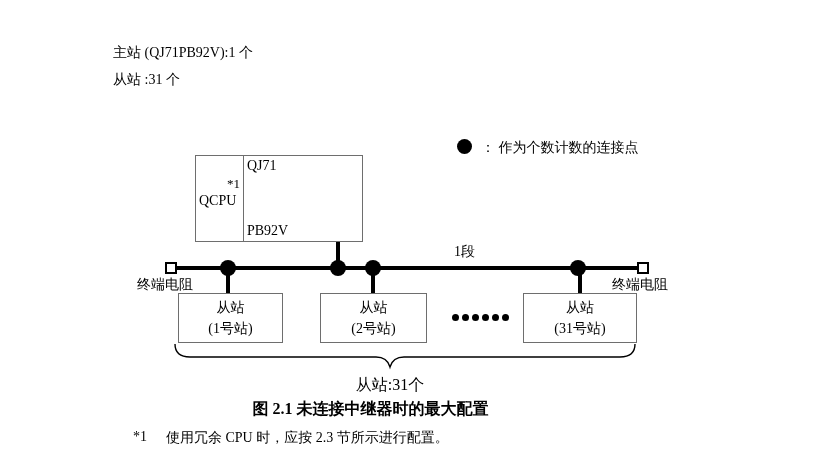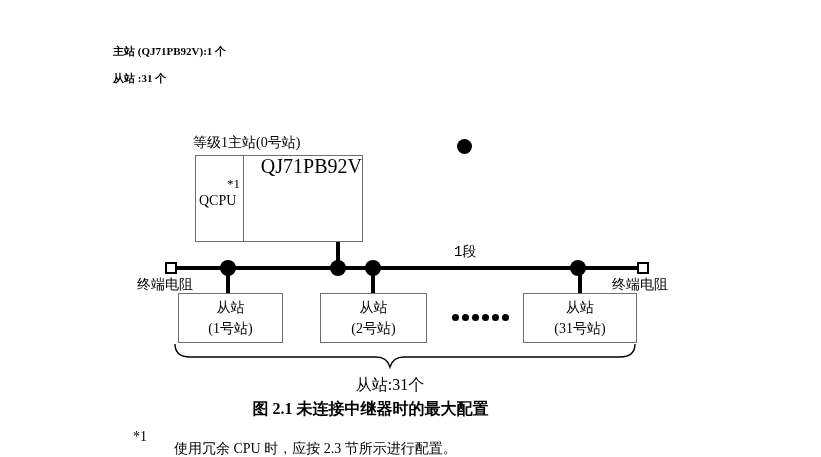--- a/index.html
+++ b/index.html
@@ -6,29 +6,29 @@
   .page{
     position:relative;
     width:821px;height:457px;
     background:#ffffff;
     color:#000000;
     font-family:"Liberation Serif","DejaVu Serif",serif;
     overflow:hidden;
   }
   .abs{position:absolute;}
   .heading{font-size:17px;font-weight:bold;white-space:nowrap;}
-  .spec{font-size:11px;white-space:nowrap;font-weight:bold;}
+  .spec{font-size:14px;white-space:nowrap;}
   .dlabel{font-size:14px;white-space:nowrap;}
   .box{border:1px solid #6e6e6e;background:#ffffff;box-sizing:border-box;}
   .master-box{display:flex;}
   .mcell{box-sizing:border-box;height:100%;}
   .mcell-divider{border-right:1px solid #6e6e6e;}
   .mcell-power{width:70px;display:flex;align-items:center;justify-content:center;font-size:14px;}
   .mcell-cpu{width:48px;position:relative;font-size:14px;}
-  .mcell-module{flex:1;display:flex;justify-content:flex-end;padding-left:3px;font-size:20px;line-height:20px;}
+  .mcell-module{flex:1;display:flex;flex-direction:column;justify-content:space-between;padding-left:3px;font-size:14px;line-height:20px;}
   .cpu-note{position:absolute;top:20px;right:3px;font-size:13px;}
   .cpu-text{position:absolute;top:37px;left:3px;}
   .legend-dot{width:15px;height:15px;border-radius:50%;background:#000;}
   .busline{background:#000;}
   .vline{background:#000;}
   .cdot{width:16px;height:16px;border-radius:50%;background:#000;}
   .term{width:12px;height:12px;border:2px solid #000;background:#fff;box-sizing:border-box;}
   .slave-box{display:flex;flex-direction:column;align-items:center;justify-content:center;
     font-size:14px;line-height:21px;text-align:center;}
   .edots{display:flex;gap:3px;align-items:center;}
@@ -39,40 +39,40 @@
 </style>
 </head>
 <body>
 
 <div class="page">
 
   <div class="abs spec" style="left:113px;top:44px;">主站 (QJ71PB92V):1 个</div>
   <div class="abs spec" style="left:113px;top:71px;">从站 :31 个</div>
 
   <div class="abs legend-dot" style="left:457px;top:139px;"></div>
+  <div class="abs dlabel" style="left:481px;top:139px;">：  作为个数计数的连接点</div>
 
-  <div class="abs dlabel" style="left:193px;top:134px;">等级1主站(0号站)</div>
   <div class="abs box master-box" style="left:195px;top:155px;width:168px;height:87px;">
     <div class="mcell mcell-cpu mcell-divider">
       <span class="cpu-note">*1</span>
       <span class="cpu-text">QCPU</span>
     </div>
     <div class="mcell mcell-module">
       <span>QJ71</span>
       <span>PB92V</span>
     </div>
   </div>
 
   <div class="abs vline" style="left:336px;top:242px;width:4px;height:26px;"></div>
   <div class="abs busline" style="left:177px;top:266px;width:460px;height:4px;"></div>
   <div class="abs term" style="left:165px;top:262px;"></div>
   <div class="abs term" style="left:637px;top:262px;"></div>
   <div class="abs dlabel" style="left:137px;top:276px;">终端电阻</div>
   <div class="abs dlabel" style="left:612px;top:276px;">终端电阻</div>
-  <div class="abs dlabel" style="left:454px;top:243px;font-family:Liberation Mono, monospace;">1段</div>
+  <div class="abs dlabel" style="left:454px;top:243px;">1段</div>
 
   <div class="abs cdot" style="left:220px;top:260px;"></div>
   <div class="abs cdot" style="left:330px;top:260px;"></div>
   <div class="abs cdot" style="left:365px;top:260px;"></div>
   <div class="abs cdot" style="left:570px;top:260px;"></div>
 
   <div class="abs vline" style="left:226px;top:268px;width:4px;height:25px;"></div>
   <div class="abs vline" style="left:371px;top:268px;width:4px;height:25px;"></div>
   <div class="abs vline" style="left:578px;top:268px;width:4px;height:25px;"></div>
 
@@ -99,15 +99,15 @@
   </div>
 
   <svg class="abs" style="left:170px;top:340px;" width="470" height="34" viewBox="0 0 470 34">
     <path d="M5,4 C5,12 9,17 20,17 L206,17 C214,17 218,20 220,27 C222,20 226,17 234,17 L450,17 C461,17 465,12 465,4" fill="none" stroke="#000000" stroke-width="1.4"></path>
   </svg>
   <div class="abs count-label" style="left:340px;top:375px;">从站:31个</div>
 
   <div class="abs caption" style="left:0px;top:399px;">图 2.1 未连接中继器时的最大配置</div>
 
   <div class="abs footnote" style="left:133px;top:429px;">*1</div>
-  <div class="abs footnote" style="left:174px;top:429px;margin-top:11px;">使用冗余 CPU 时，应按 2.3 节所示进行配置。</div>
+  <div class="abs footnote" style="left:166px;top:429px;">使用冗余 CPU 时，应按 2.3 节所示进行配置。</div>
 
 </div>
 
 </body></html>

